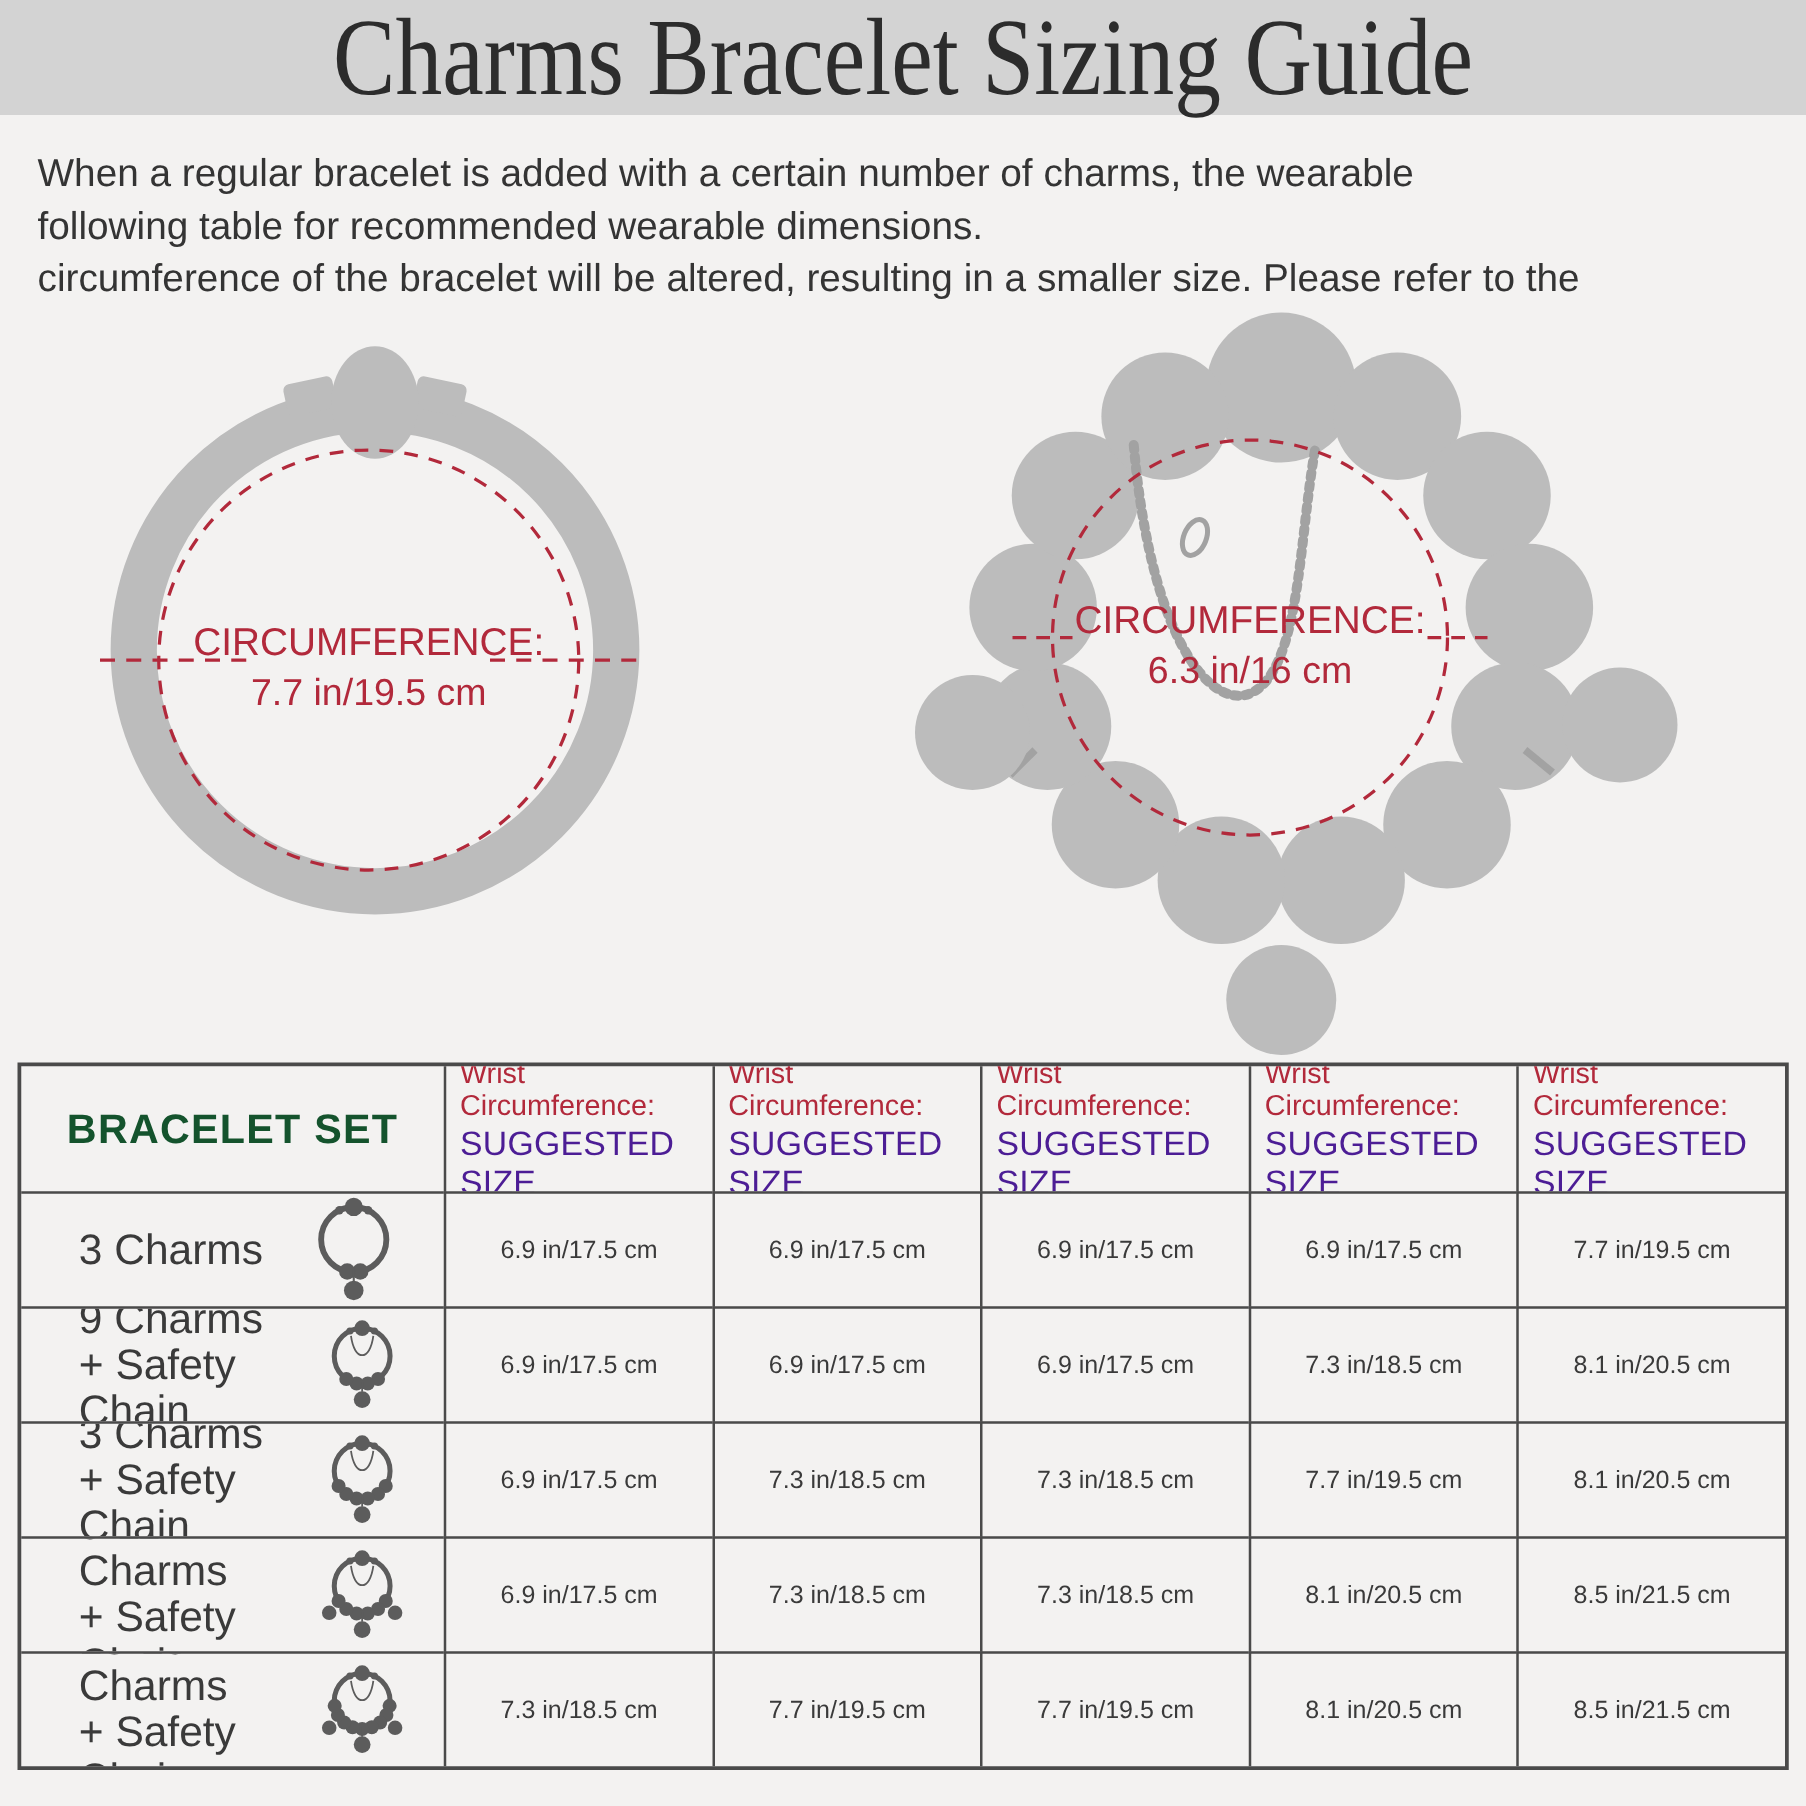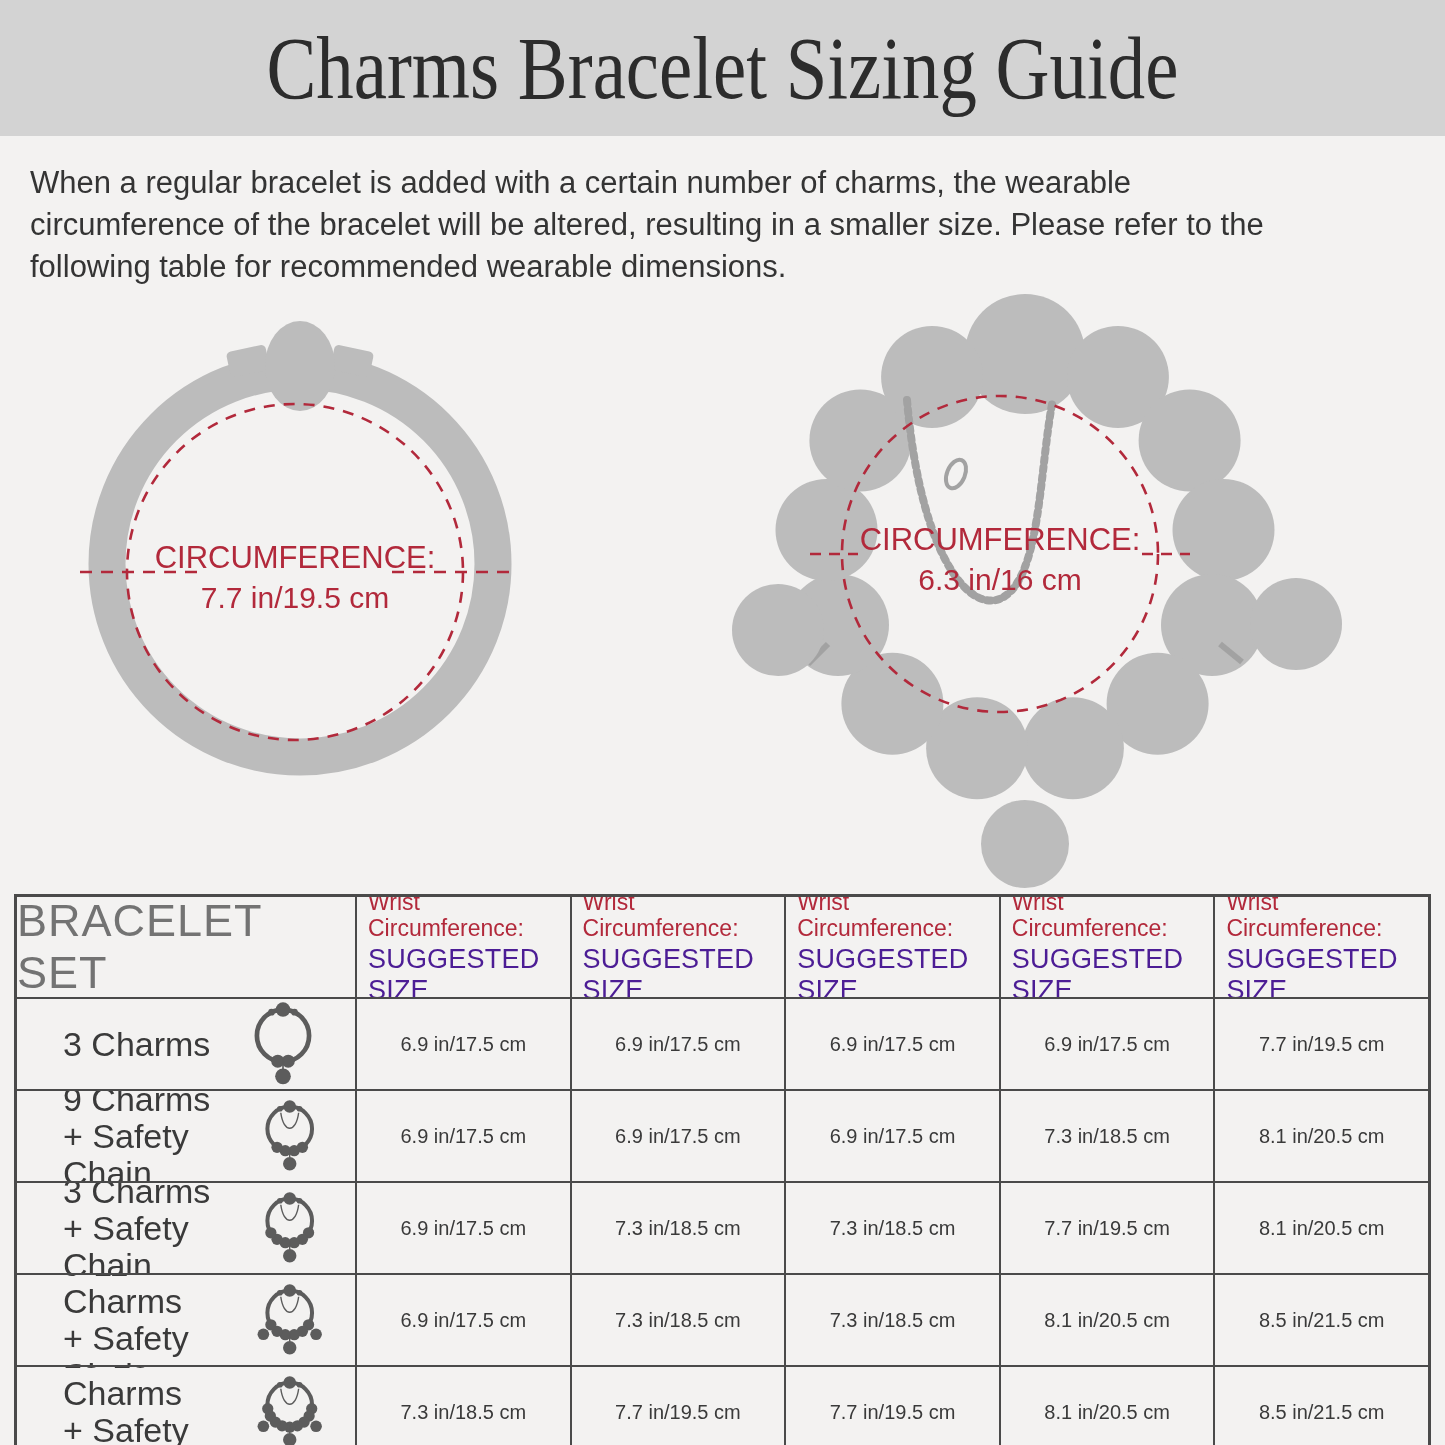--- a/index.html
+++ b/index.html
@@ -3,21 +3,21 @@
 <meta charset="utf-8">
 <style>
   html,body{margin:0;padding:0;}
   body{
     width:1445px;height:1445px;overflow:hidden;
     background:#f3f2f1;
     font-family:"Liberation Sans",sans-serif;
     color:#3a3a3a;
   }
   .band{
-    height:136px;background:#d3d3d3;
+    height:92px;background:#d3d3d3;
     display:flex;align-items:center;justify-content:center;
   }
   .title{
     display:inline-block;
     font-family:"Liberation Serif",serif;
     font-size:88px;font-weight:400;color:#2c2c2c;
     transform:scaleX(.85);white-space:nowrap;
   }
   .intro{margin:26px 0 0 30px;}
   .intro .line{
@@ -43,39 +43,39 @@
     grid-template-rows:100px repeat(5,92px);
     background:#f3f2f1;
   }
   .cell{
     border-left:2px solid #4a4a4a;border-top:2px solid #4a4a4a;
     display:flex;align-items:center;justify-content:center;
     box-sizing:border-box;overflow:hidden;
   }
   .cell.col1{border-left:none;}
   .cell.hrow{border-top:none;align-items:center;}
-  .bset{font-size:45px;letter-spacing:1px;color:#737373;}
+  .bset{font-size:33px;letter-spacing:1px;color:#14532d;font-weight:bold;}
   .hcell{flex-direction:column;align-items:flex-start;padding-left:11px;}
   .wrist{color:#b2293b;font-size:23px;line-height:26px;}
   .sug{font-size:27px;color:#4c1d95;margin-top:3px;letter-spacing:.2px;}
   .labelcell{justify-content:space-between;padding:0 30px 0 46px;}
   .rlabel{font-size:34px;line-height:37px;color:#3a3a3a;}
   .val{font-size:20px;color:#3a3a3a;}
 </style>
 </head>
 <body>
 
 <div class="band">
   <div class="title">Charms Bracelet Sizing Guide</div>
 </div>
 
 <div class="intro">
     <div class="line">When a regular bracelet is added with a certain number of charms, the wearable</div>
+    <div class="line">following table for recommended wearable dimensions.</div>
     <div class="line">circumference of the bracelet will be altered, resulting in a smaller size. Please refer to the</div>
-    <div class="line">following table for recommended wearable dimensions.</div>
   </div>
 
 <div class="illos">
 
   <svg class="illo-left" width="620" height="505" viewBox="0 0 620 505">
     <circle class="sil-stroke" cx="260" cy="264" r="193" stroke-width="37"></circle>
     <rect class="sil" x="188" y="48" width="40" height="26" rx="5" transform="rotate(-12 208 61)"></rect>
     <rect class="sil" x="292" y="48" width="40" height="26" rx="5" transform="rotate(12 312 61)"></rect>
     <ellipse class="sil" cx="260" cy="66" rx="35" ry="45"></ellipse>
     <circle class="red-dash" cx="255" cy="272" r="168" stroke-dasharray="11 9"></circle>

